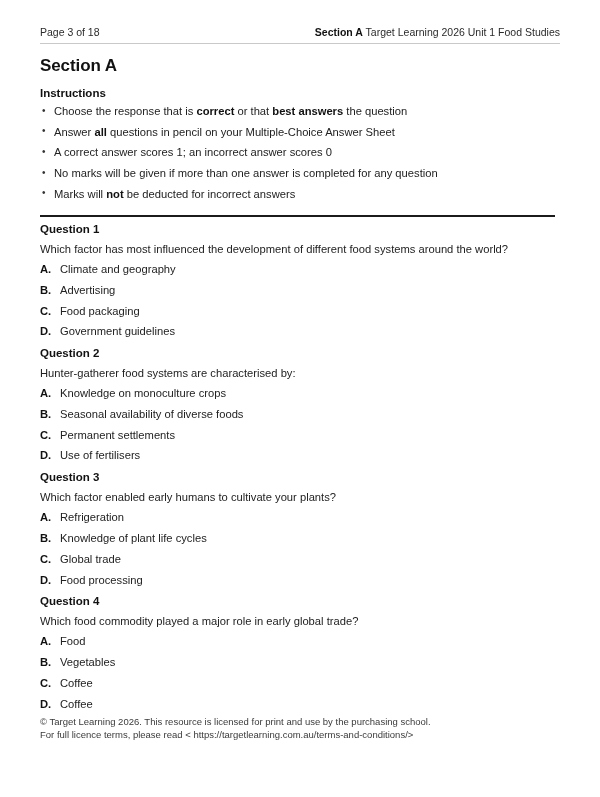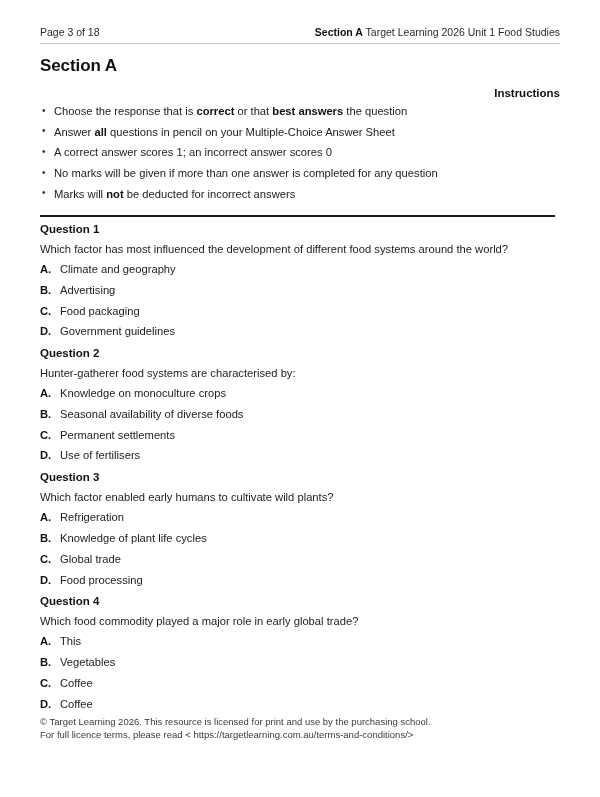--- a/index.html
+++ b/index.html
@@ -47,21 +47,20 @@
     margin: 12px 0 0 0;
     color: #111;
   }
 
   
   .instructions-title {
     font-size: 11.5px;
     font-weight: bold;
     margin: 11px 0 0 0;
     color: #111;
-    text-align: right;
   }
   ul.instructions {
     list-style: none;
     margin: 7px 0 0 0;
     padding: 0;
   }
   ul.instructions li {
     position: relative;
     font-size: 11.2px;
     line-height: 1.0;
@@ -175,33 +174,33 @@
         <div class="question-stem">Hunter-gatherer food systems are characterised by:</div>
         <ol class="options">
           <li><span class="opt-letter">A.</span><span>Knowledge on monoculture crops</span></li>
           <li><span class="opt-letter">B.</span><span>Seasonal availability of diverse foods</span></li>
           <li><span class="opt-letter">C.</span><span>Permanent settlements</span></li>
           <li><span class="opt-letter">D.</span><span>Use of fertilisers</span></li>
         </ol>
       </div>
       <div class="question">
         <div class="question-number">Question 3</div>
-        <div class="question-stem">Which factor enabled early humans to cultivate wild plants?</div>
+        <div class="question-stem">Which factor enabled early humans to cultivate your plants?</div>
         <ol class="options">
           <li><span class="opt-letter">A.</span><span>Refrigeration</span></li>
           <li><span class="opt-letter">B.</span><span>Knowledge of plant life cycles</span></li>
           <li><span class="opt-letter">C.</span><span>Global trade</span></li>
           <li><span class="opt-letter">D.</span><span>Food processing</span></li>
         </ol>
       </div>
       <div class="question">
         <div class="question-number">Question 4</div>
         <div class="question-stem">Which food commodity played a major role in early global trade?</div>
         <ol class="options">
-          <li><span class="opt-letter">A.</span><span>This</span></li>
+          <li><span class="opt-letter">A.</span><span>Food</span></li>
           <li><span class="opt-letter">B.</span><span>Vegetables</span></li>
           <li><span class="opt-letter">C.</span><span>Coffee</span></li>
           <li><span class="opt-letter">D.</span><span>Coffee</span></li>
         </ol>
       </div>
     </div>
 
   <div class="footer">
     <div>© Target Learning 2026. This resource is licensed for print and use by the purchasing school.</div>
     <div>For full licence terms, please read &lt; https://targetlearning.com.au/terms-and-conditions/&gt;</div>

